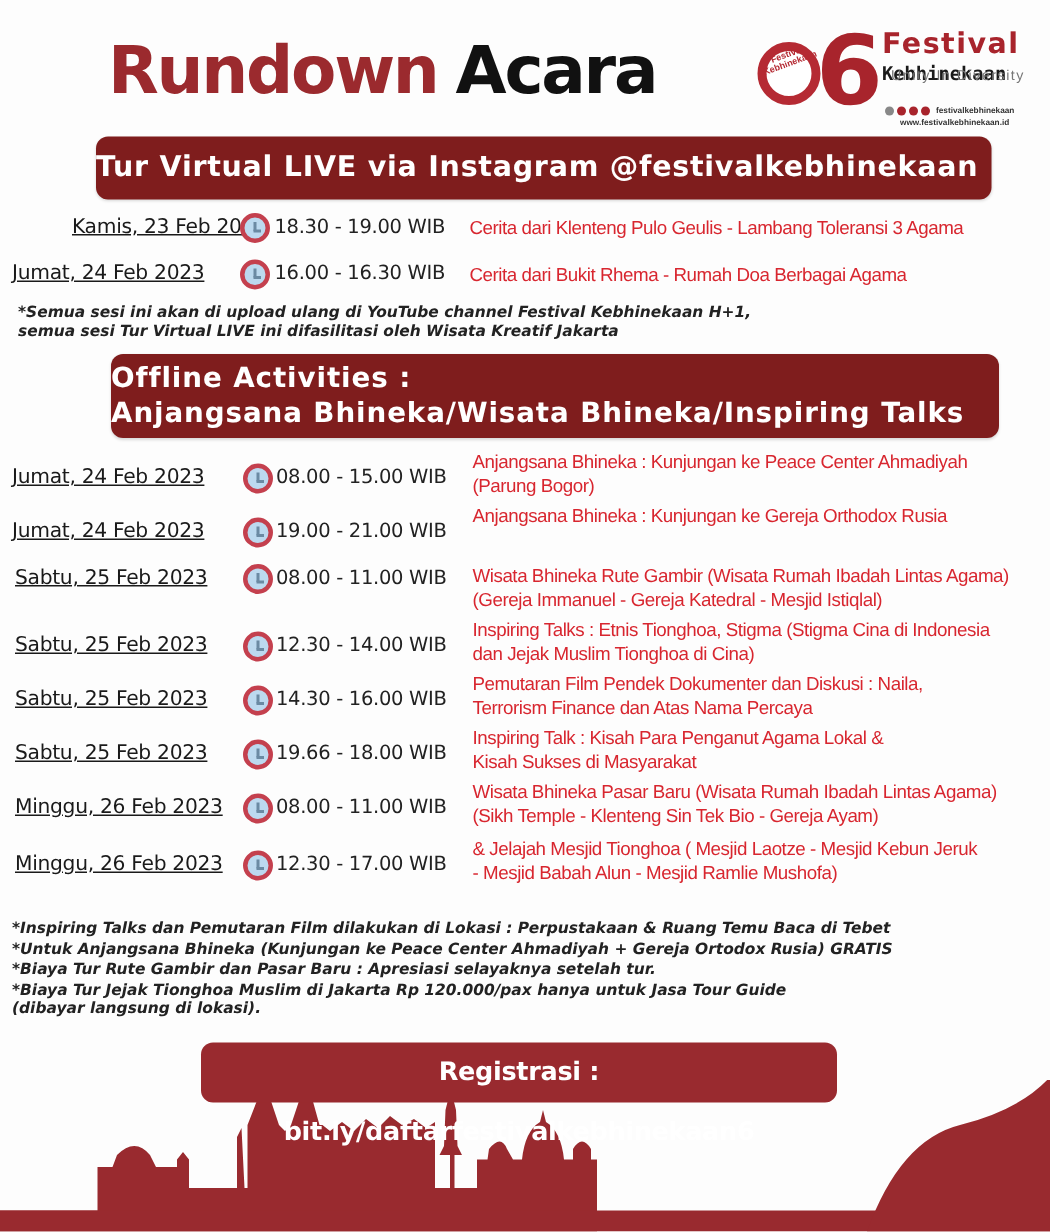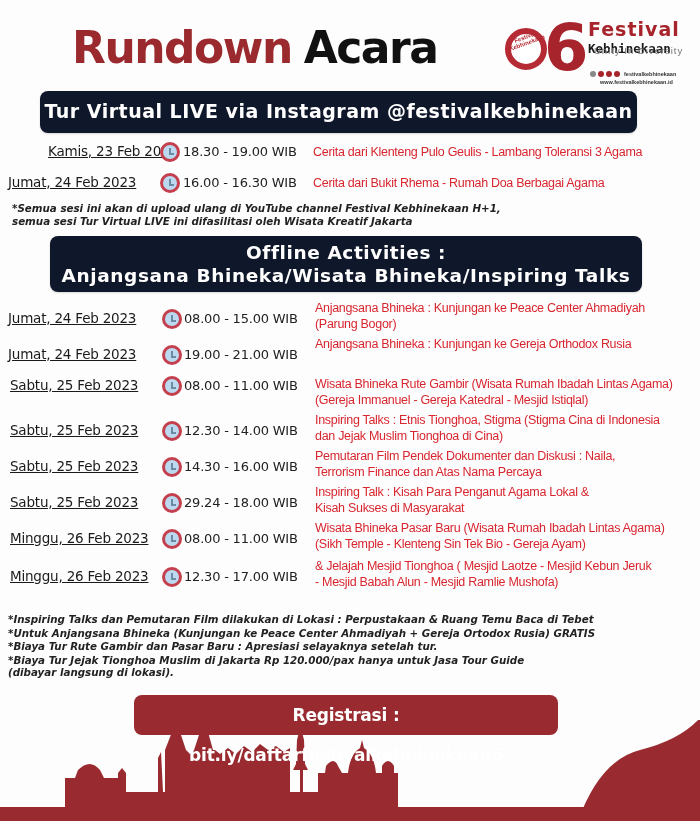--- a/index.html
+++ b/index.html
@@ -49,24 +49,24 @@
   }
   .logo .social {
     position: absolute; left: 90px; top: 53px; display: flex; align-items: center; gap: 2px;
   }
   .logo .dot { width: 6px; height: 6px; border-radius: 50%; background: #a8242c; display: inline-block; }
   .logo .dot.grey { background: #888; }
   .logo .handle { font-size: 5.5px; font-weight: bold; color: #333; margin-left: 2px; }
   .logo .web { position: absolute; left: 100px; top: 61px; font-size: 5.5px; font-weight: bold; color: #333; }
 
   .banner {
-    position: absolute; background: #0f172a; color: #fff; border-radius: 8px;
-    text-align: center;
+    position: absolute; background: #7f1d1d; color: #fff; border-radius: 8px;
     font-family: "DejaVu Sans", sans-serif; font-weight: bold;
     box-shadow: 0 1px 2px rgba(0,0,0,0.15);
+    margin-left: 24px;
   }
   .banner-1 { left: 40px; top: 91px; width: 597px; height: 42px; line-height: 40px; font-size: 19px; letter-spacing: 0.5px; }
   .banner-2 { left: 50px; top: 236px; width: 592px; height: 56px; font-size: 18.5px; letter-spacing: 0.6px; line-height: 23px; padding-top: 5px; box-sizing: border-box; }
   .banner-2 div { display: block; }
 
   .row { position: absolute; left: 0; width: 700px; }
   .date {
     position: absolute; font-family: "DejaVu Sans", sans-serif; font-size: 13.5px;
     text-decoration: underline; color: #1a1a1a; white-space: nowrap; letter-spacing: -0.2px;
   }
@@ -201,21 +201,21 @@
   <span class="clock" style="left:162px;top:9px;"></span>
   <span class="time" style="left:184px;top:11px;">14.30 - 16.00 WIB</span>
   <div class="act" style="left:315px;top:0px;">
     <div>Pemutaran Film Pendek Dokumenter dan Diskusi : Naila,</div>
     <div>Terrorism Finance dan Atas Nama Percaya</div>
   </div>
 </div>
 <div class="row" style="top:484px;">
   <span class="date" style="left:10px;top:10px;">Sabtu, 25 Feb 2023</span>
   <span class="clock" style="left:162px;top:9px;"></span>
-  <span class="time" style="left:184px;top:11px;">29.24 - 18.00 WIB</span>
+  <span class="time" style="left:184px;top:11px;">19.66 - 18.00 WIB</span>
   <div class="act" style="left:315px;top:0px;">
     <div>Inspiring Talk : Kisah Para Penganut Agama Lokal &amp;</div>
     <div>Kisah Sukses di Masyarakat</div>
   </div>
 </div>
 <div class="row" style="top:520px;">
   <span class="date" style="left:10px;top:10px;">Minggu, 26 Feb 2023</span>
   <span class="clock" style="left:162px;top:9px;"></span>
   <span class="time" style="left:184px;top:11px;">08.00 - 11.00 WIB</span>
   <div class="act" style="left:315px;top:0px;">

